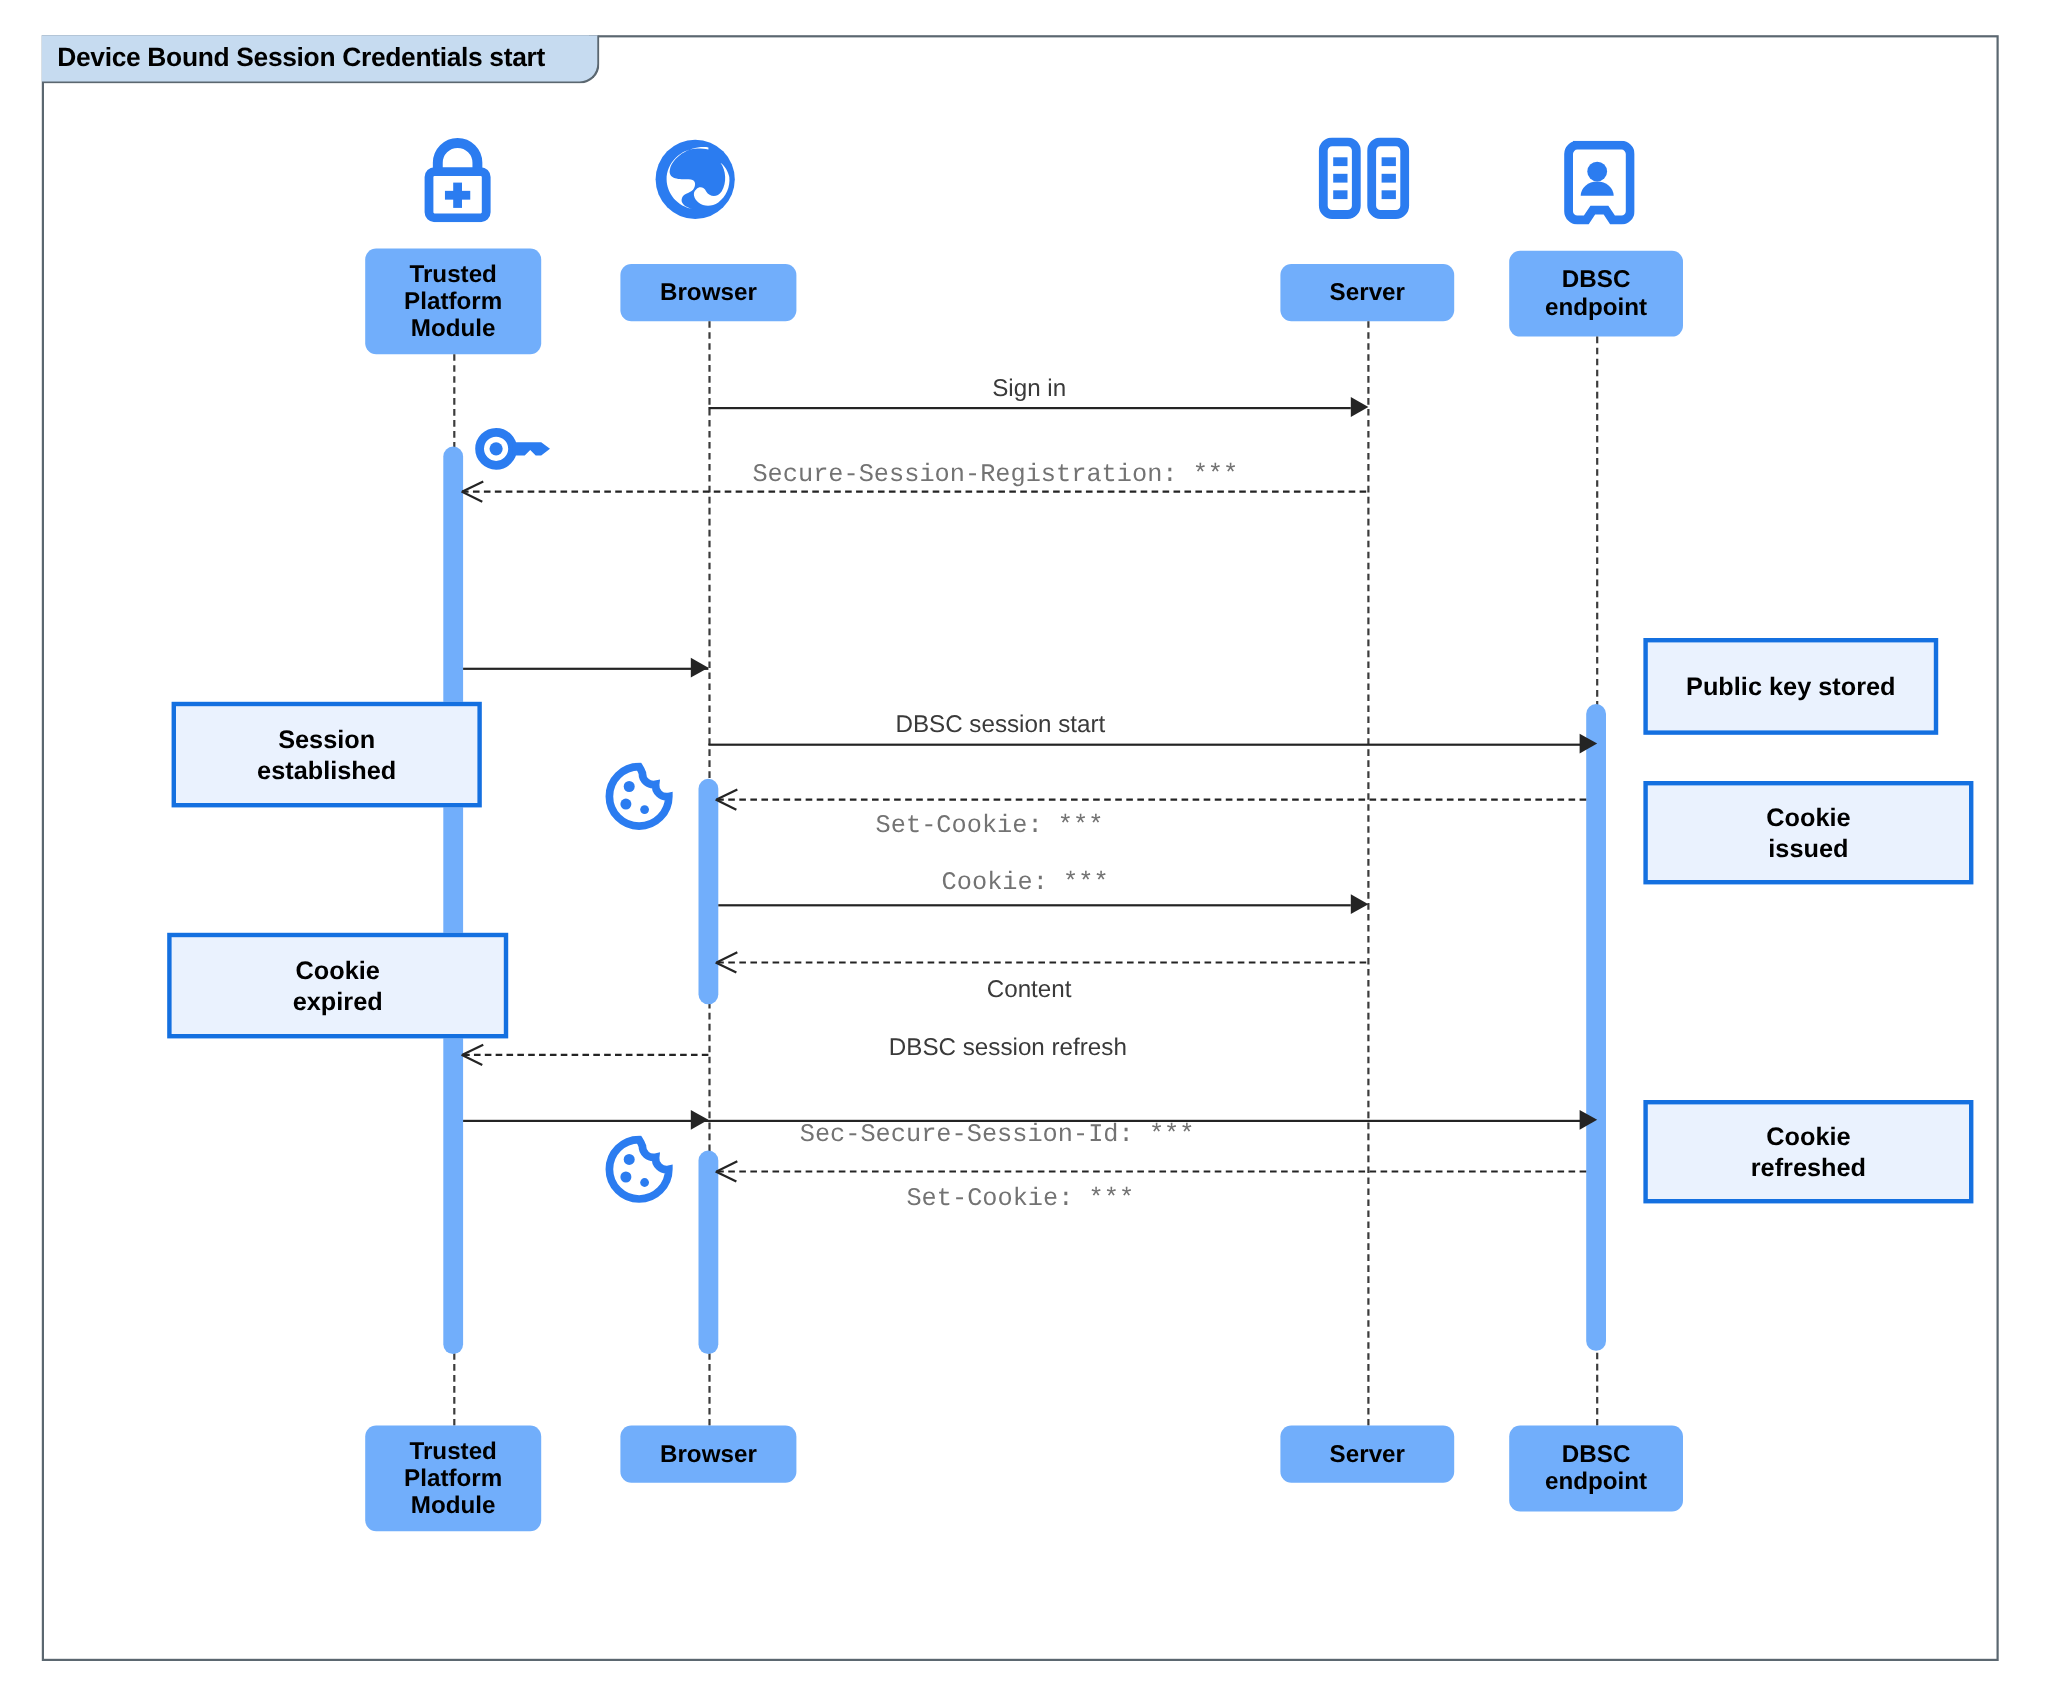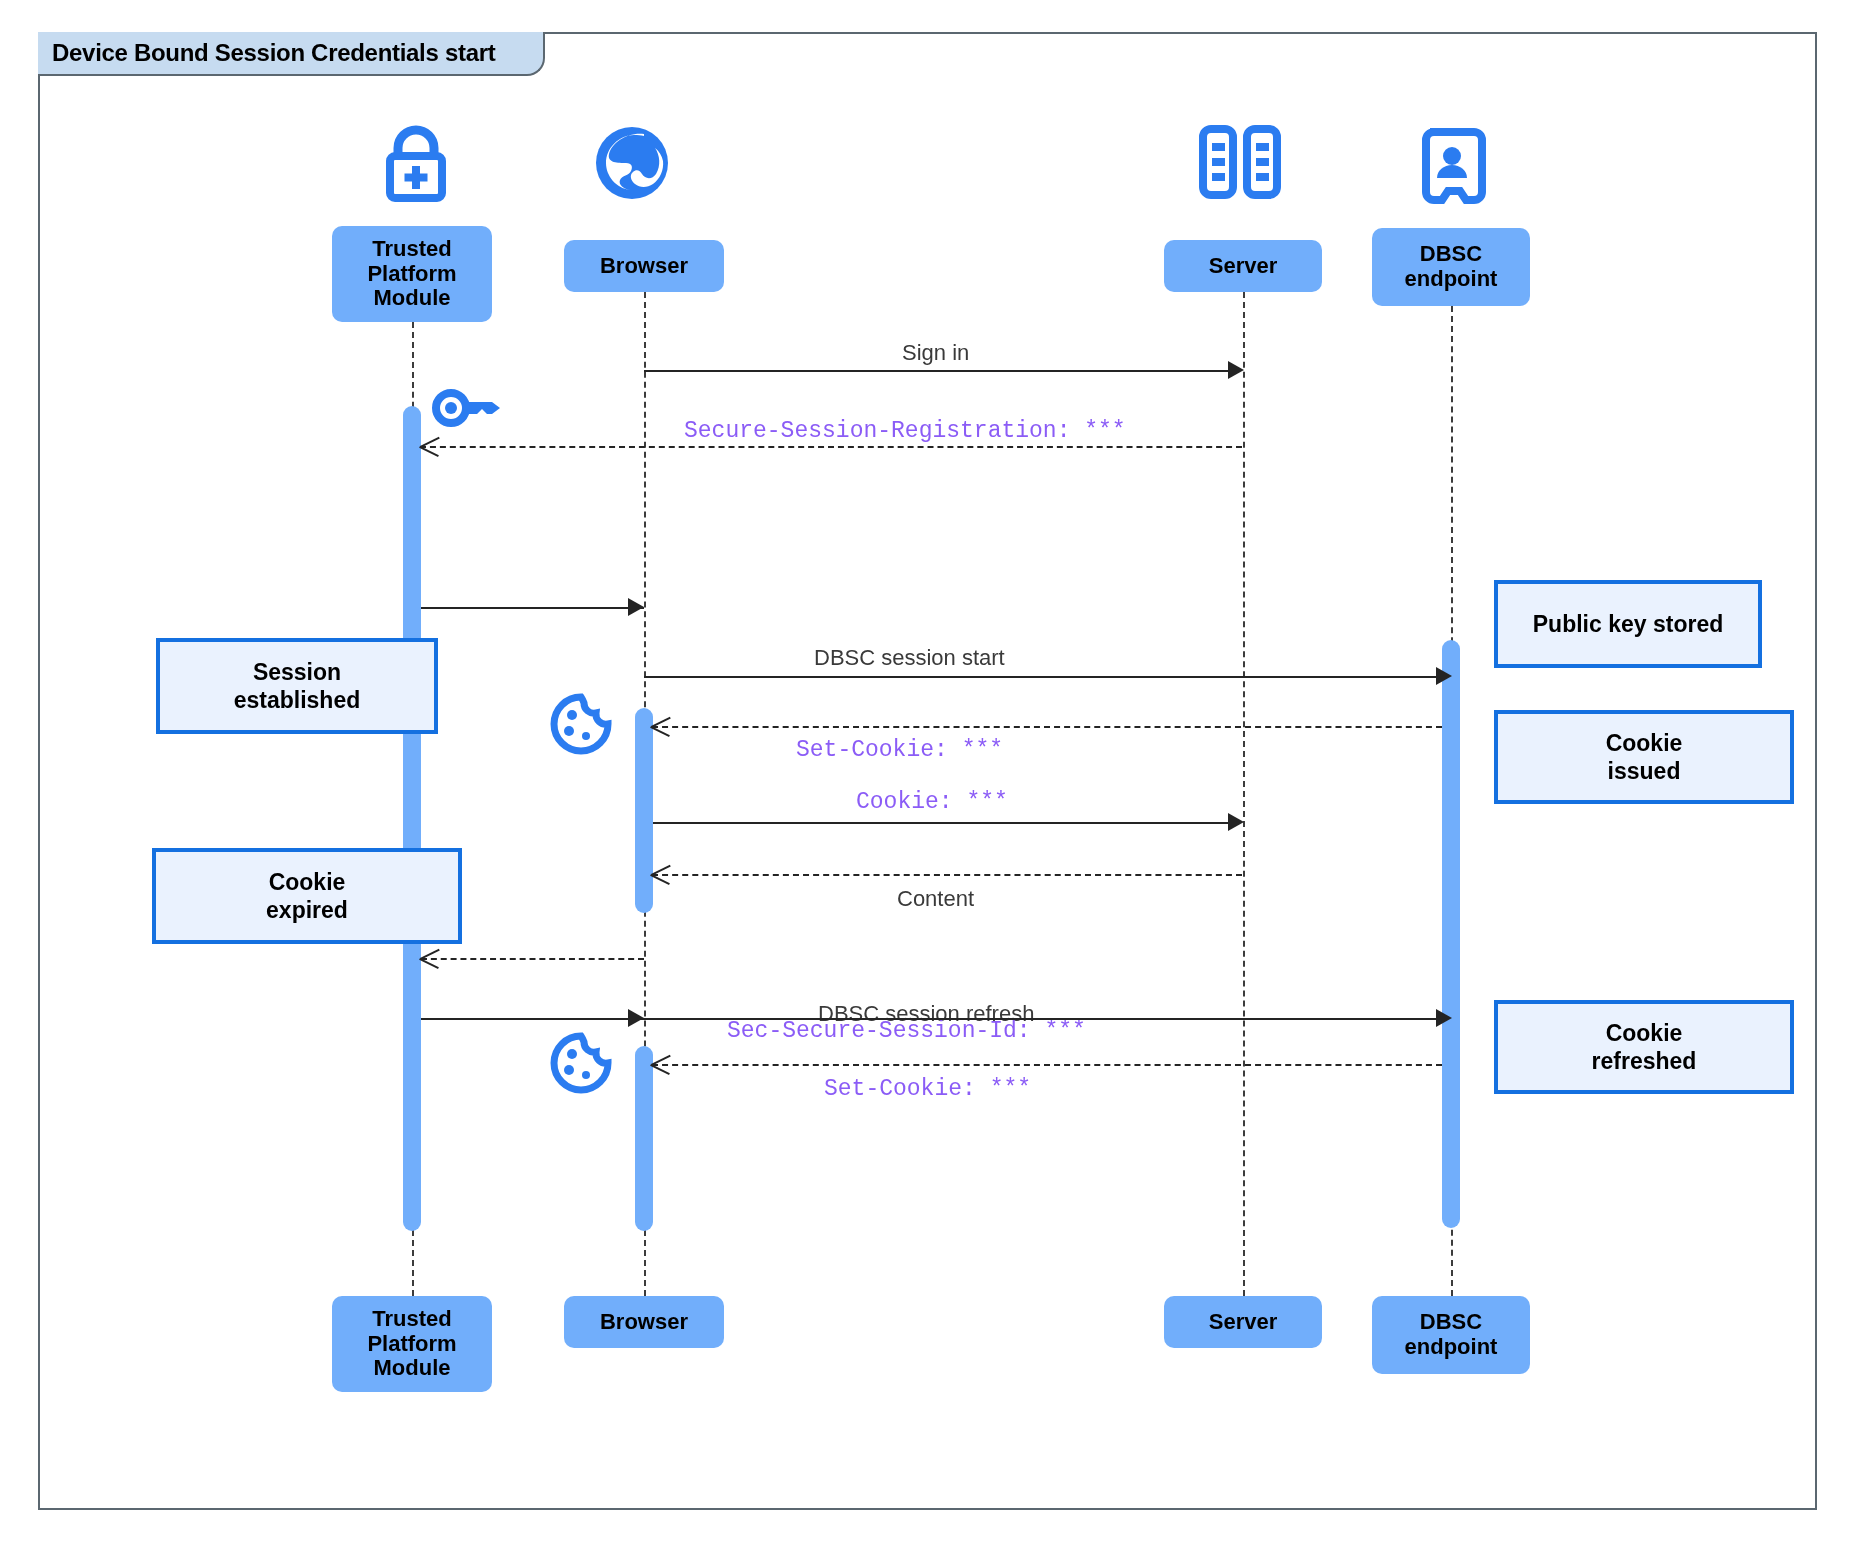--- a/index.html
+++ b/index.html
@@ -23,21 +23,21 @@
   .actbar{position:absolute;width:18px;background:#71aefb;border-radius:9px;}
 
   
   .note{position:absolute;background:#eaf2fe;border:4px solid #1470e0;
         display:flex;align-items:center;justify-content:center;text-align:center;
         font-weight:bold;font-size:23px;color:#000;line-height:1.22;box-sizing:border-box;}
 
   
   .msglabel{position:absolute;font-size:22px;color:#3a3a3a;white-space:pre;
             font-family:"Liberation Sans",sans-serif;}
-  .msglabel.mono{font-family:"Liberation Mono",monospace;font-size:23px;letter-spacing:0px;color:#8b5cf6;}
+  .msglabel.mono{font-family:"Liberation Mono",monospace;font-size:23px;letter-spacing:0px;color:#737373;}
   .msgline{position:absolute;height:0;border-top:2px solid #242424;}
   .msgline.dashed{border-top:2px dashed #242424;}
   .arrowR{position:absolute;width:0;height:0;border-top:9px solid transparent;
           border-bottom:9px solid transparent;border-left:16px solid #242424;}
   .openarrowL{position:absolute;width:20px;height:22px;}
   .openarrowL:before,.openarrowL:after{content:"";position:absolute;left:0;top:11px;
         width:21px;height:0;border-top:2px solid #242424;transform-origin:0 0;}
   .openarrowL:before{transform:rotate(-26deg);}
   .openarrowL:after{transform:rotate(26deg);}
 
@@ -138,21 +138,21 @@
   <div class="msgline" style="left:653px;top:822px;width:575px;"></div>
   <div class="arrowR" style="left:1228px;top:813px;"></div>
 
   <div class="msgline dashed" style="left:652px;top:874px;width:590px;"></div>
   <div class="openarrowL" style="left:651px;top:863px;"></div>
   <div class="msglabel" style="left:897px;top:886px;">Content</div>
 
   <div class="msgline dashed" style="left:421px;top:958px;width:223px;"></div>
   <div class="openarrowL" style="left:420px;top:947px;"></div>
 
-  <div class="msglabel" style="left:808px;top:1001px;margin-left:10px;">DBSC session refresh</div>
+  <div class="msglabel" style="left:808px;top:939px;">DBSC session refresh</div>
   <div class="msglabel mono" style="left:727px;top:982px;margin-top:36px;">Sec-Secure-Session-Id: ***</div>
   <div class="msgline" style="left:421px;top:1018px;width:1021px;"></div>
   <div class="arrowR" style="left:628px;top:1009px;"></div>
   <div class="arrowR" style="left:1436px;top:1009px;"></div>
 
   <div class="msgline dashed" style="left:652px;top:1064px;width:790px;"></div>
   <div class="openarrowL" style="left:651px;top:1053px;"></div>
   <div class="msglabel mono" style="left:824px;top:1076px;">Set-Cookie: ***</div>
 
   <div class="icon" style="left:430px;top:382px;width:72px;height:52px;">

